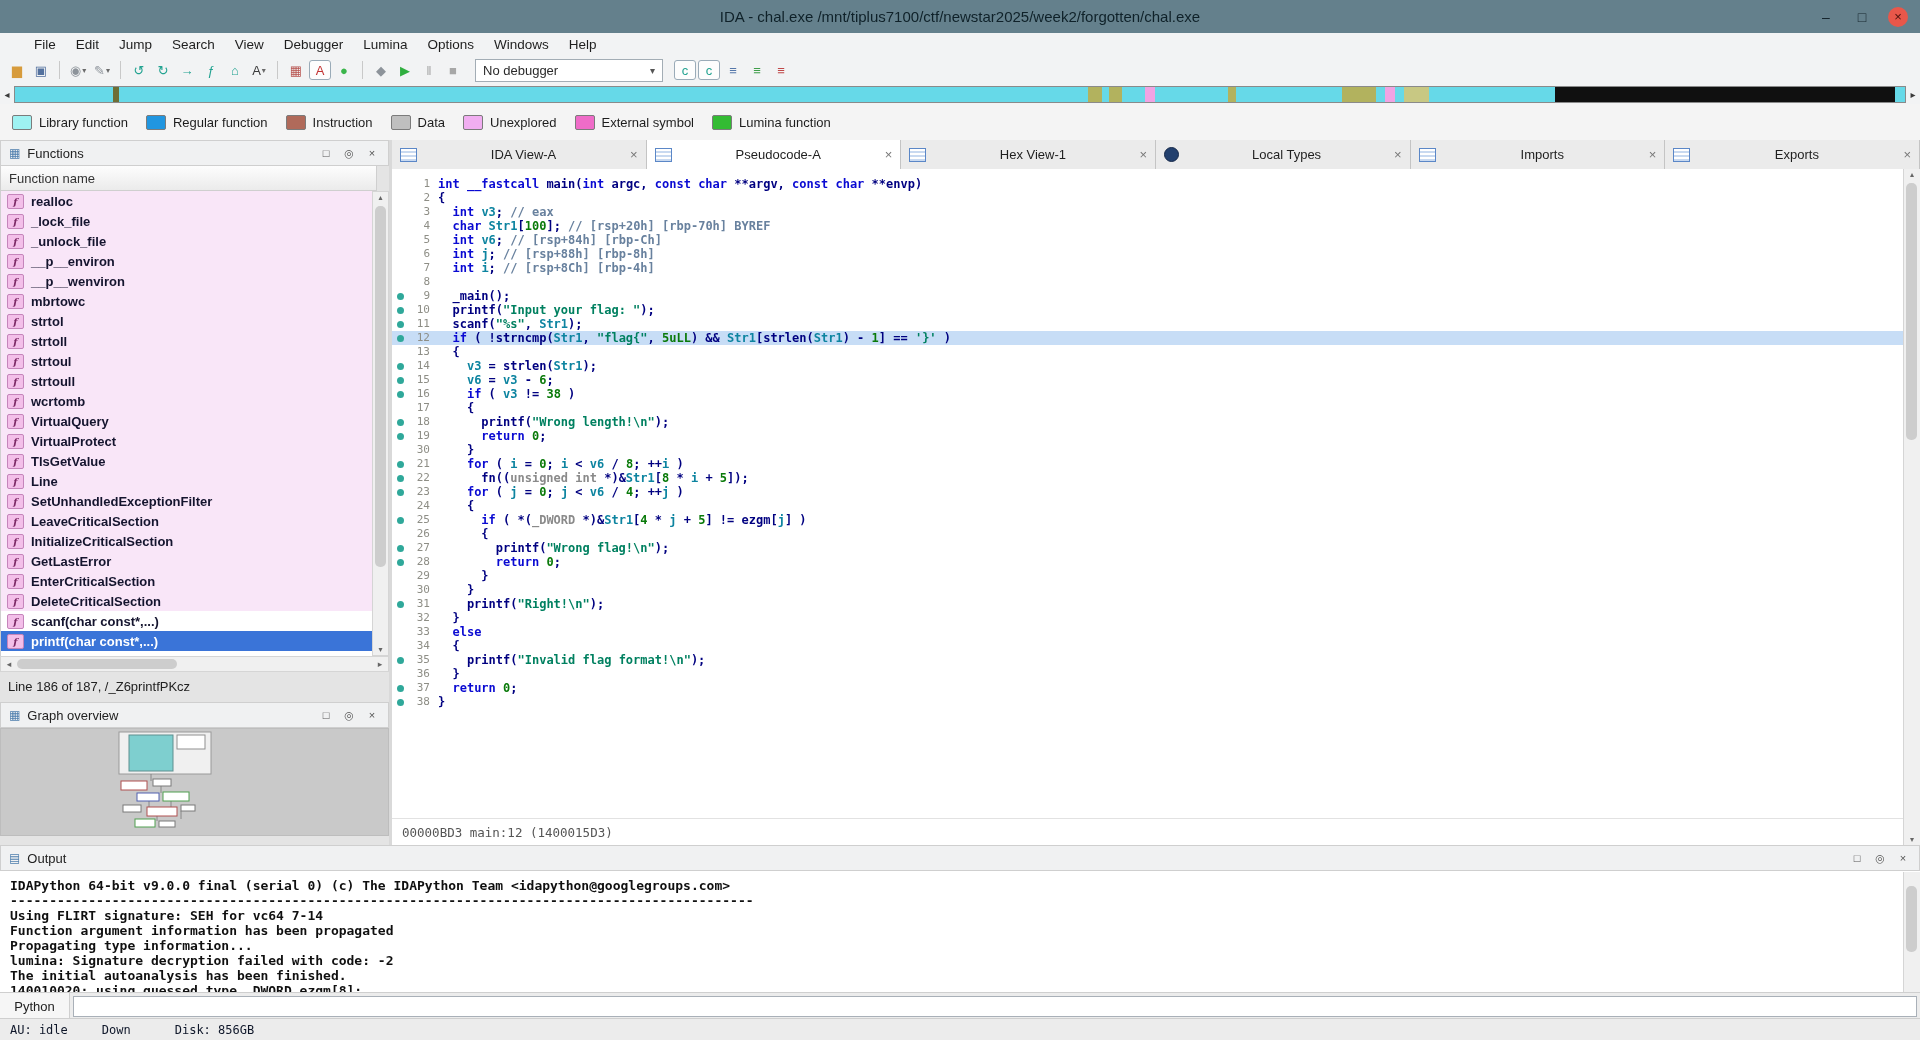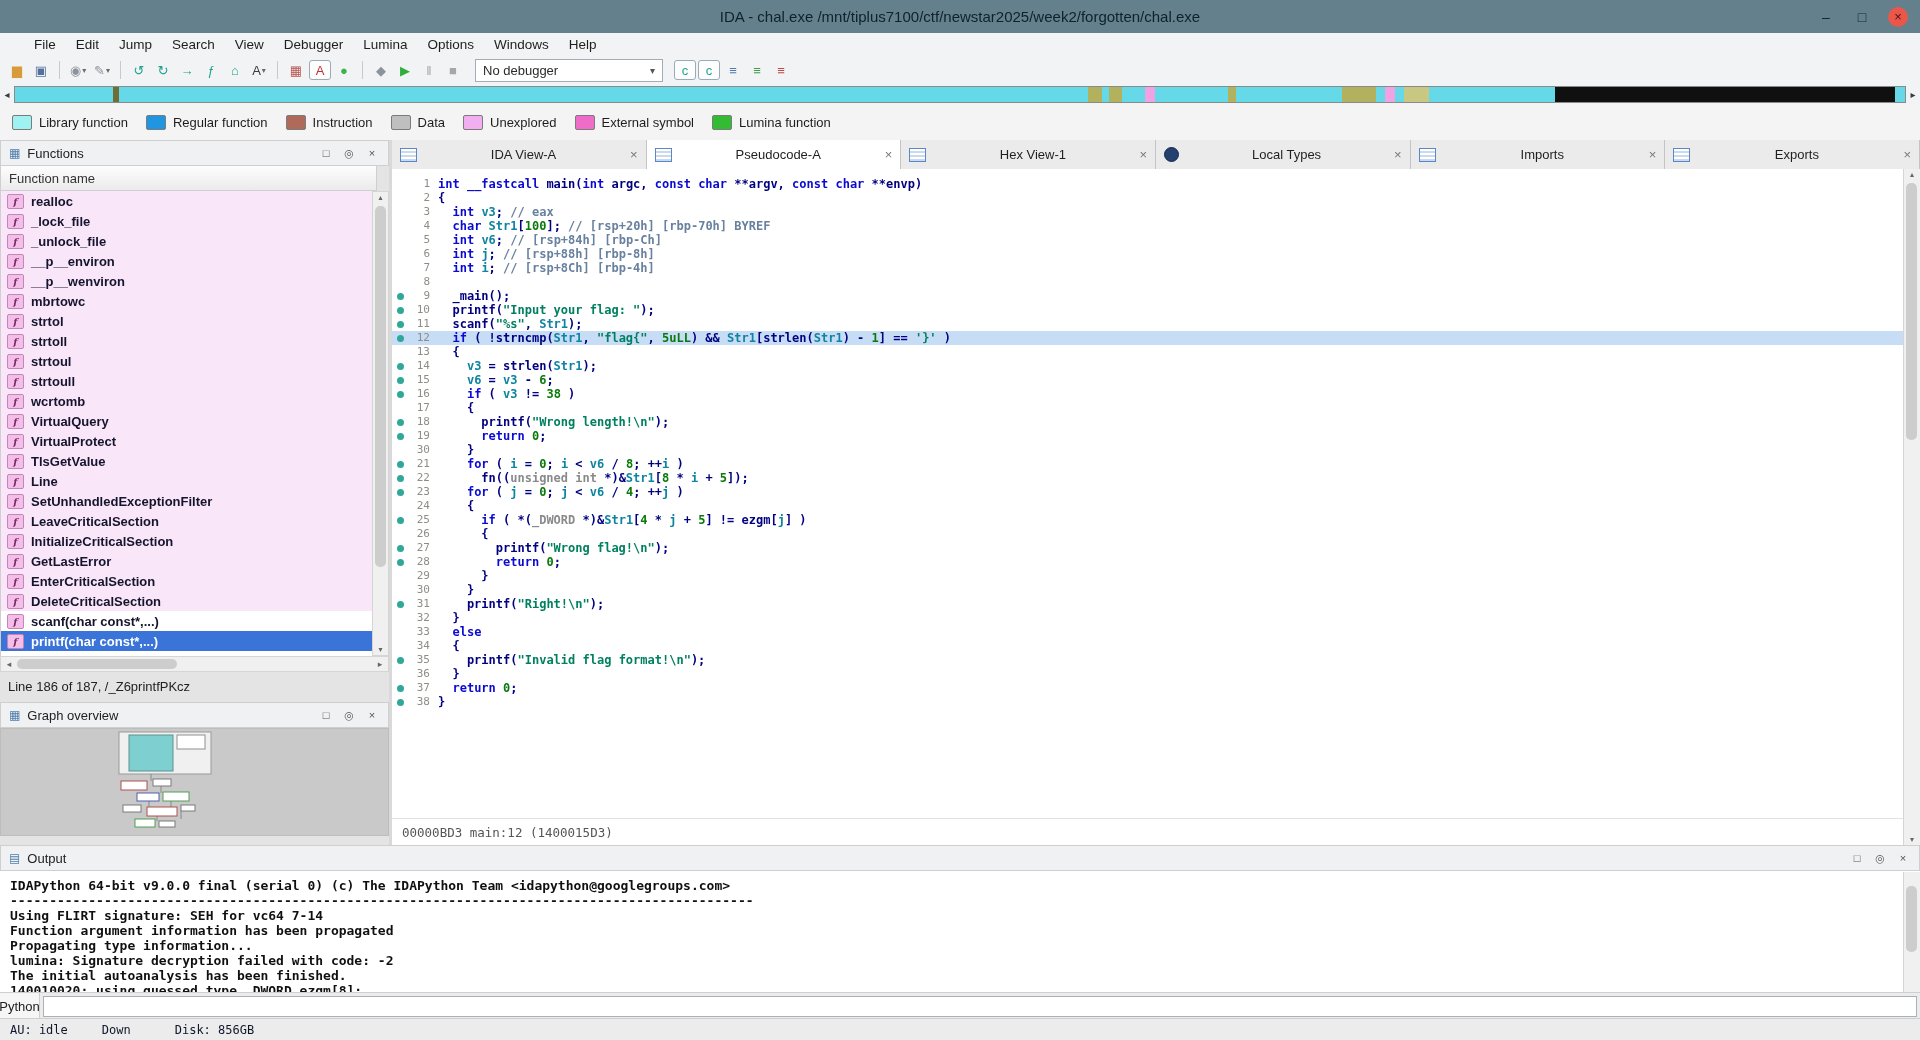--- a/index.html
+++ b/index.html
@@ -112,21 +112,21 @@
   .op-content{position:absolute;top:27px;left:0;right:17px;bottom:0;background:#fff;
               padding:6px 0 0 10px;overflow:hidden;border-radius:11px;}
   .op-line{font-family:"DejaVu Sans Mono","Liberation Mono",monospace;font-size:13px;font-weight:bold;
            color:#101010;height:15px;line-height:15px;white-space:pre;}
   .op-vscroll{position:absolute;top:27px;right:0;width:17px;bottom:0;background:#f0f0f0;
               border-left:1px solid #d5d5d5;box-sizing:border-box;}
   .op-vthumb{position:absolute;top:14px;left:2px;width:11px;height:55%;background:#cdcdcd;border-radius:5px;cursor:pointer;}
   
   .python-row{position:absolute;top:992px;left:0;right:0;height:26px;background:#ececec;
               border-top:1px solid #cfcfcf;display:flex;align-items:center;}
-  .python-label{width:40px;height:100%;display:flex;align-items:center;justify-content:center;
+  .python-label{width:70px;height:100%;display:flex;align-items:center;justify-content:center;
                 font-size:13px;color:#222;background:#f6f6f6;border-right:1px solid #cfcfcf;box-sizing:border-box;cursor:pointer;}
   .python-input{flex:1;height:19px;margin:0 3px;border:1px solid #a9b0b8;background:#fff;
                 font-family:"DejaVu Sans Mono",monospace;font-size:13px;padding:0 6px;outline:none;}
   .statusbar{position:absolute;top:1018px;left:0;right:0;height:22px;background:#ececec;
              border-top:1px solid #cfcfcf;display:flex;align-items:center;
              font-family:"DejaVu Sans Mono","Liberation Mono",monospace;font-size:12px;color:#0f172a;}
   .sb-au{margin-left:10px;} .sb-mode{margin-left:34px;} .sb-disk{margin-left:44px;}
 </style>
 </head>
 <body>

